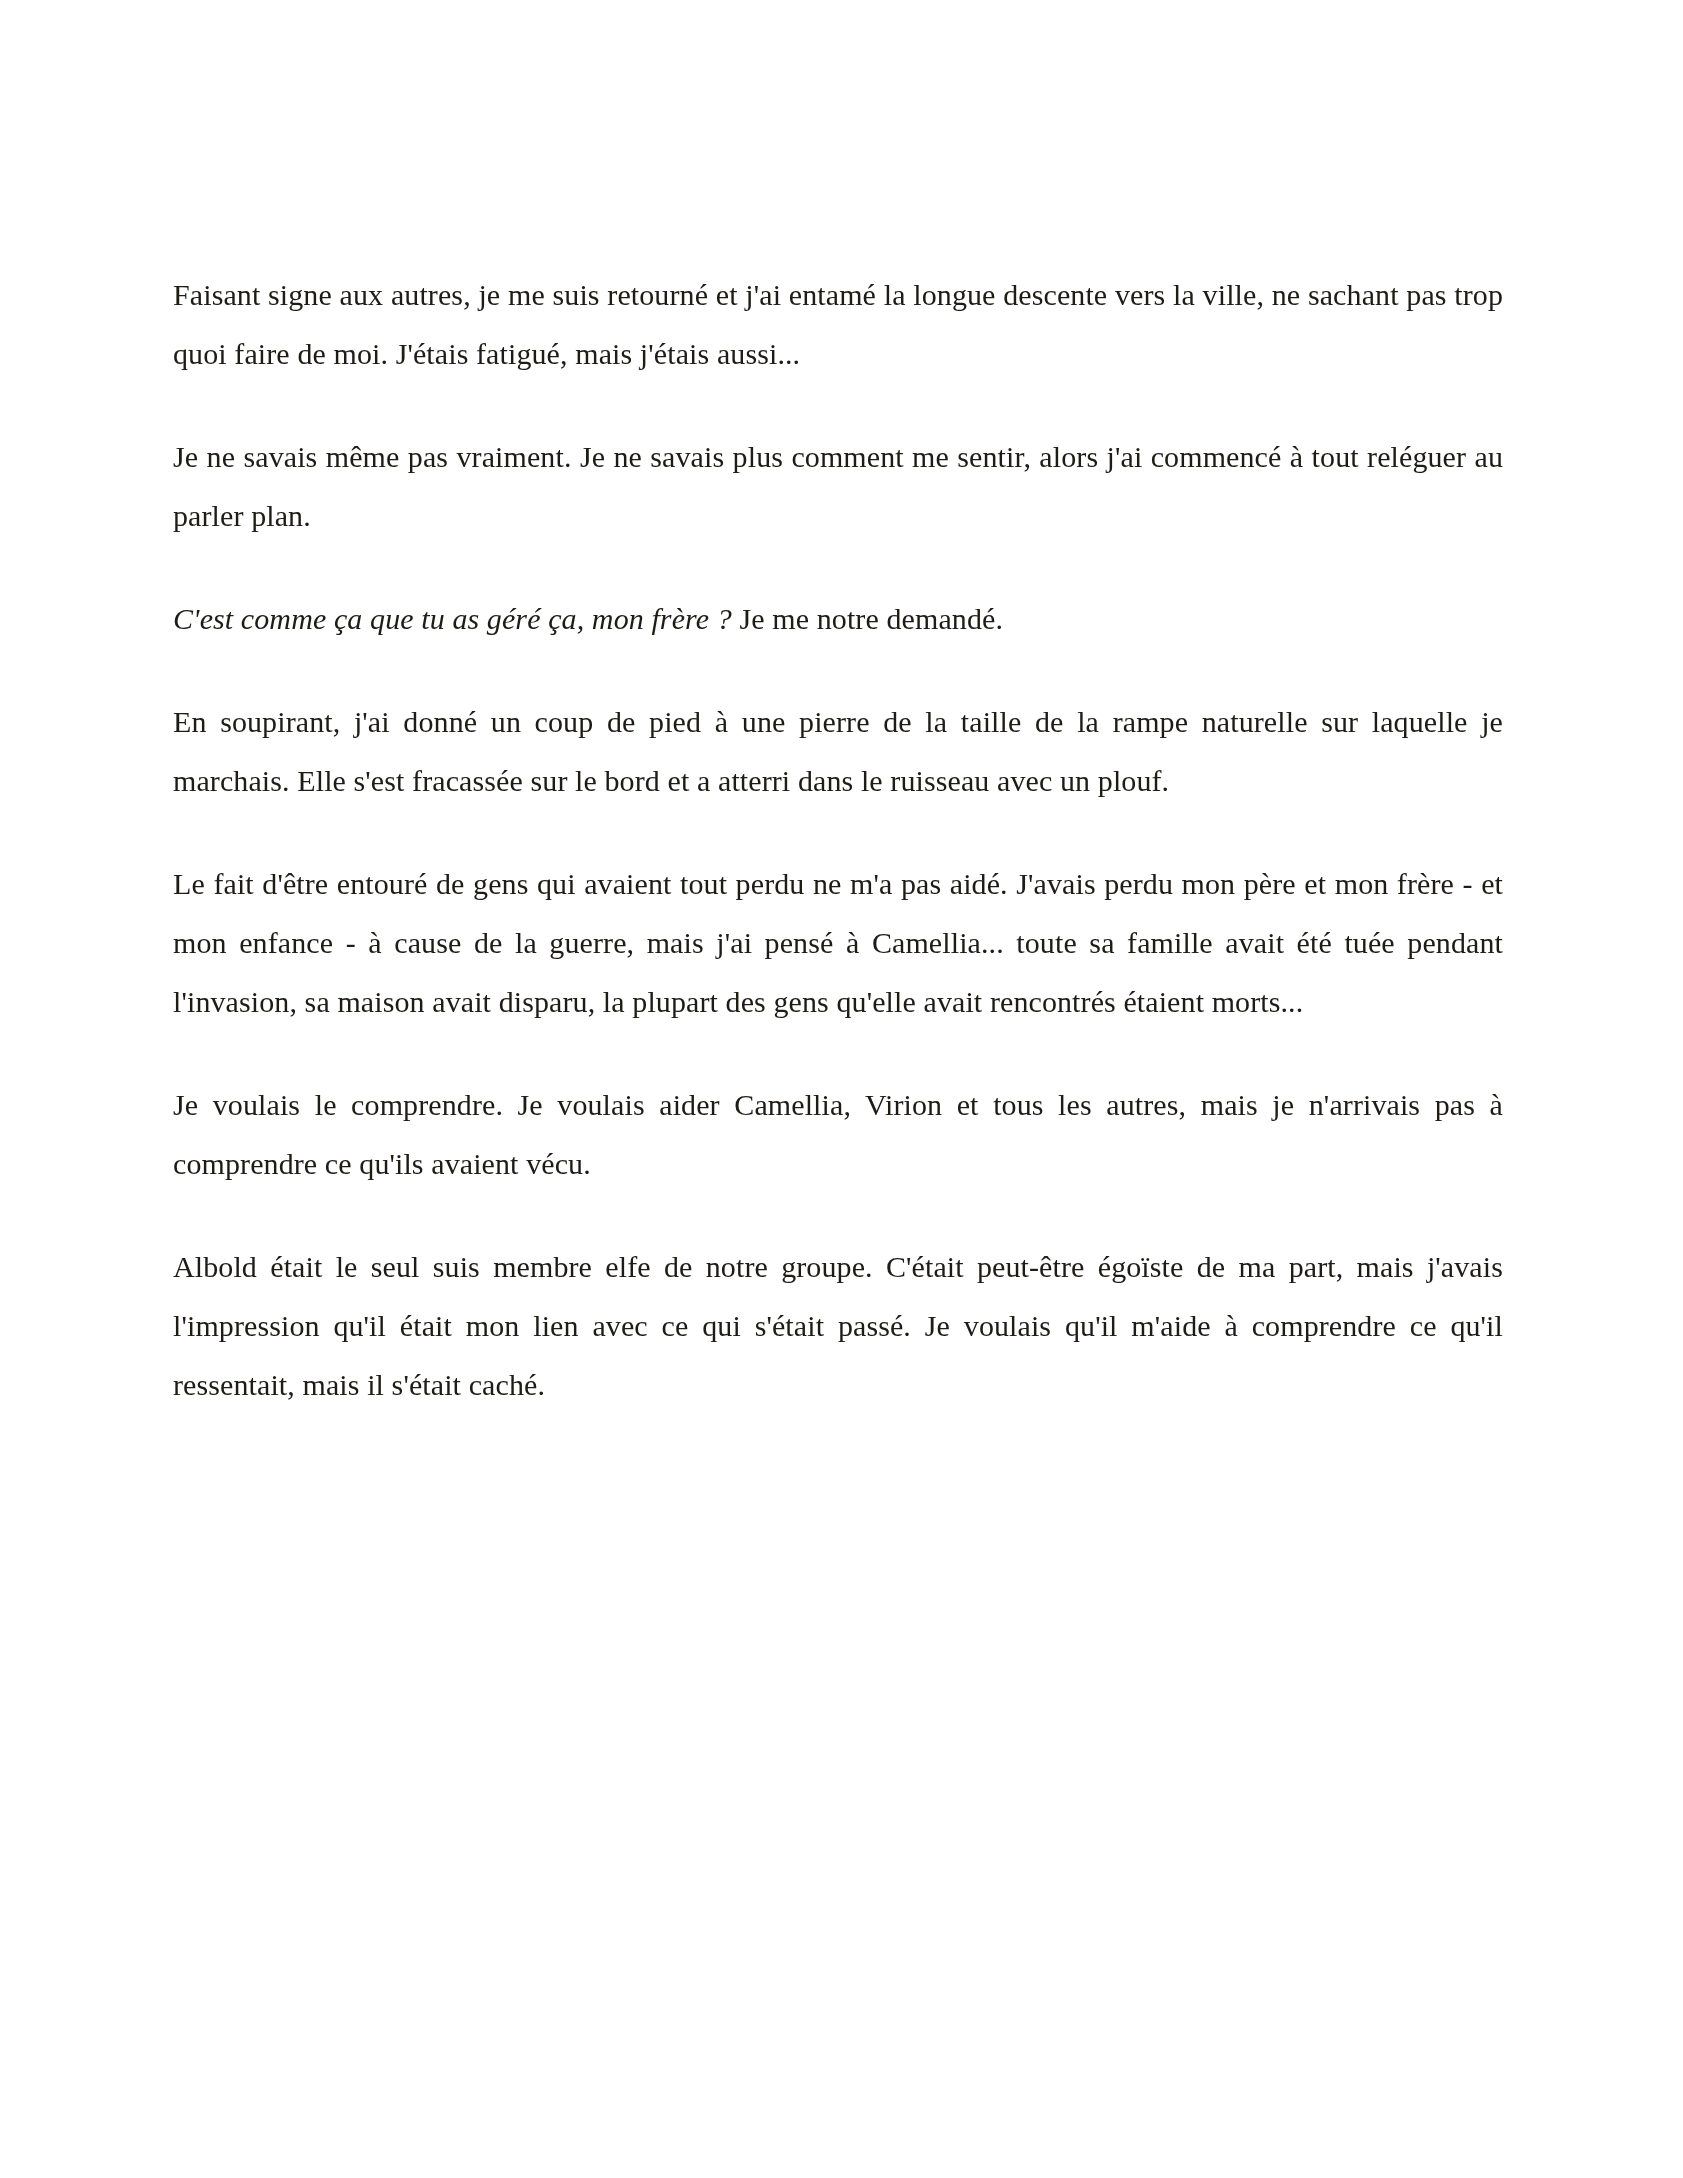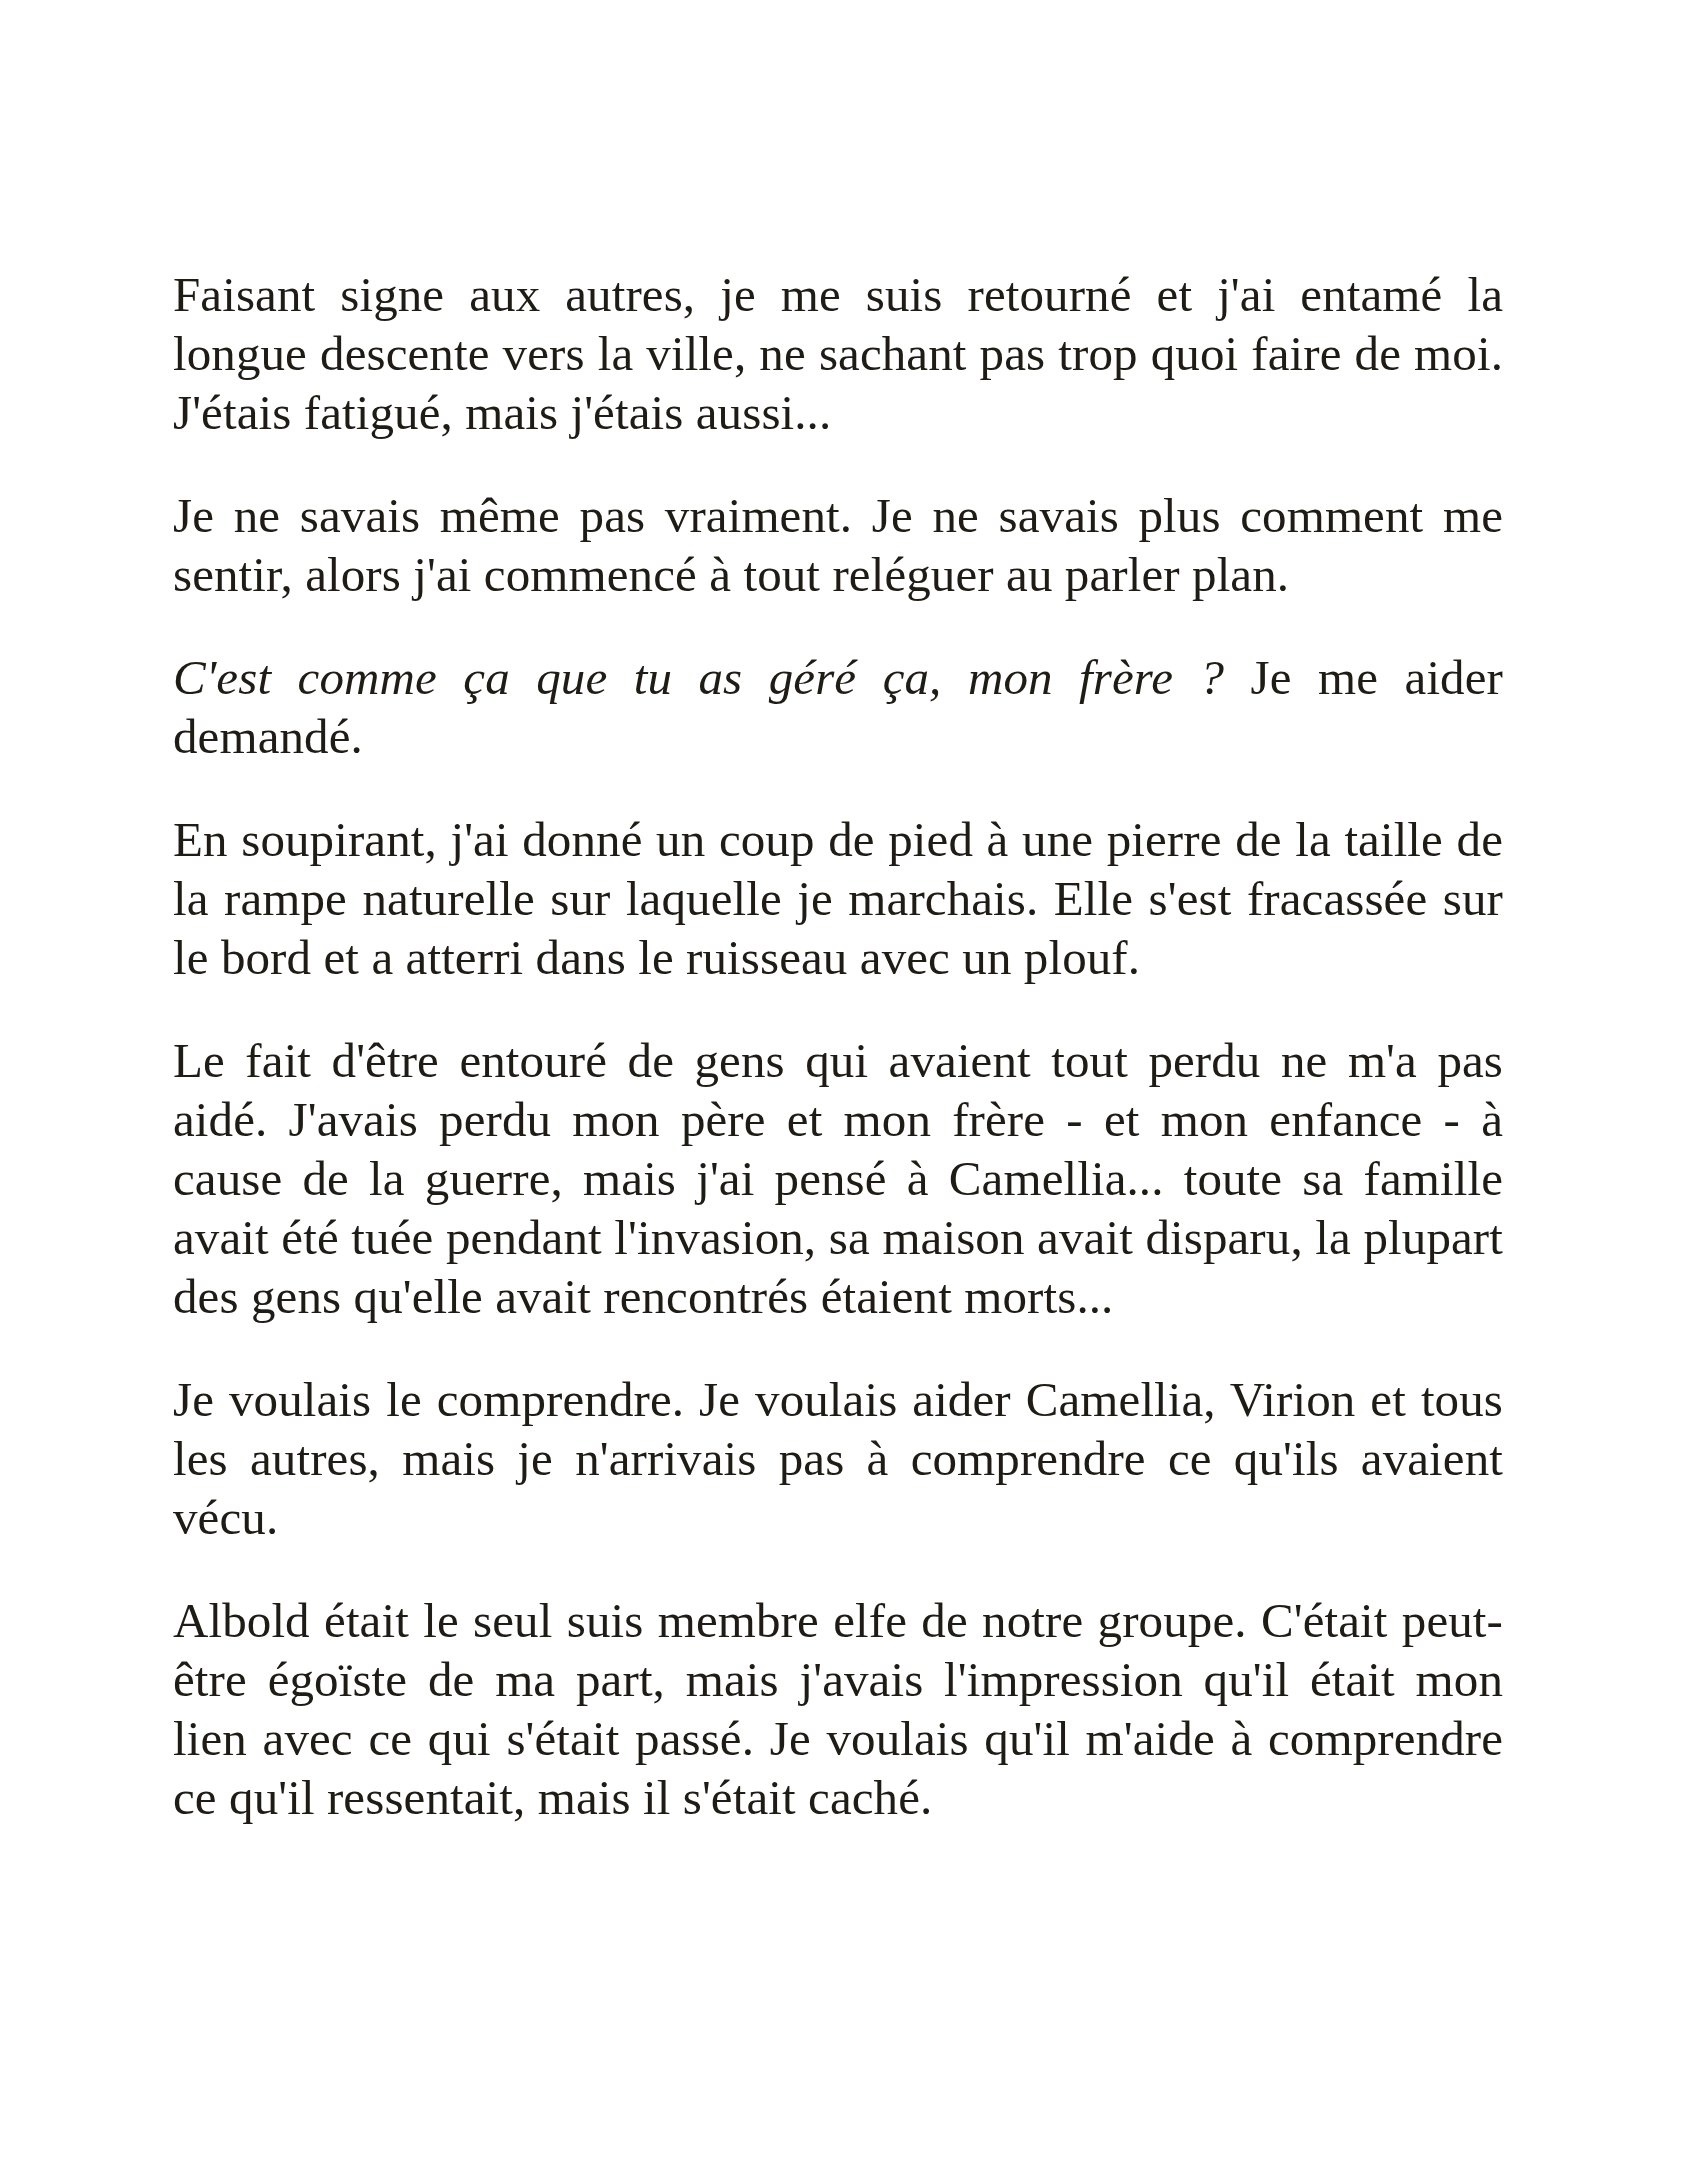--- a/index.html
+++ b/index.html
@@ -17,39 +17,39 @@
   .page {
     box-sizing: border-box;
     width: 1683px;
     height: 2178px;
     padding: 265px 180px 0 173px;
     background: #ffffff;
     color: #1f1c16;
   }
   .page p {
     margin: 0 0 44px 0;
-    font-size: 49px;
+    font-size: 30px;
     line-height: 59px;
     text-align: justify;
     text-justify: inter-word;
     letter-spacing: 0.1px;
   }
   .page p em {
     font-style: italic;
   }
 </style>
 </head>
 <body>
 
 <div class="page">
   <p>Faisant signe aux autres, je me suis retourné et j'ai entamé la longue descente vers la ville, ne sachant pas trop quoi faire de moi. J'étais fatigué, mais j'étais aussi...</p>
 
   <p>Je ne savais même pas vraiment. Je ne savais plus comment me sentir, alors j'ai commencé à tout reléguer au parler plan.</p>
 
-  <p><em>C'est comme ça que tu as géré ça, mon frère ?</em><span> Je me aider demandé.</span></p>
+  <p><em>C'est comme ça que tu as géré ça, mon frère ?</em><span> Je me notre demandé.</span></p>
 
   <p>En soupirant, j'ai donné un coup de pied à une pierre de la taille de la rampe naturelle sur laquelle je marchais. Elle s'est fracassée sur le bord et a atterri dans le ruisseau avec un plouf.</p>
 
   <p>Le fait d'être entouré de gens qui avaient tout perdu ne m'a pas aidé. J'avais perdu mon père et mon frère - et mon enfance - à cause de la guerre, mais j'ai pensé à Camellia... toute sa famille avait été tuée pendant l'invasion, sa maison avait disparu, la plupart des gens qu'elle avait rencontrés étaient morts...</p>
 
   <p>Je voulais le comprendre. Je voulais aider Camellia, Virion et tous les autres, mais je n'arrivais pas à comprendre ce qu'ils avaient vécu.</p>
 
   <p>Albold était le seul suis membre elfe de notre groupe. C'était peut-être égoïste de ma part, mais j'avais l'impression qu'il était mon lien avec ce qui s'était passé. Je voulais qu'il m'aide à comprendre ce qu'il ressentait, mais il s'était caché.</p>
 
 </div>

